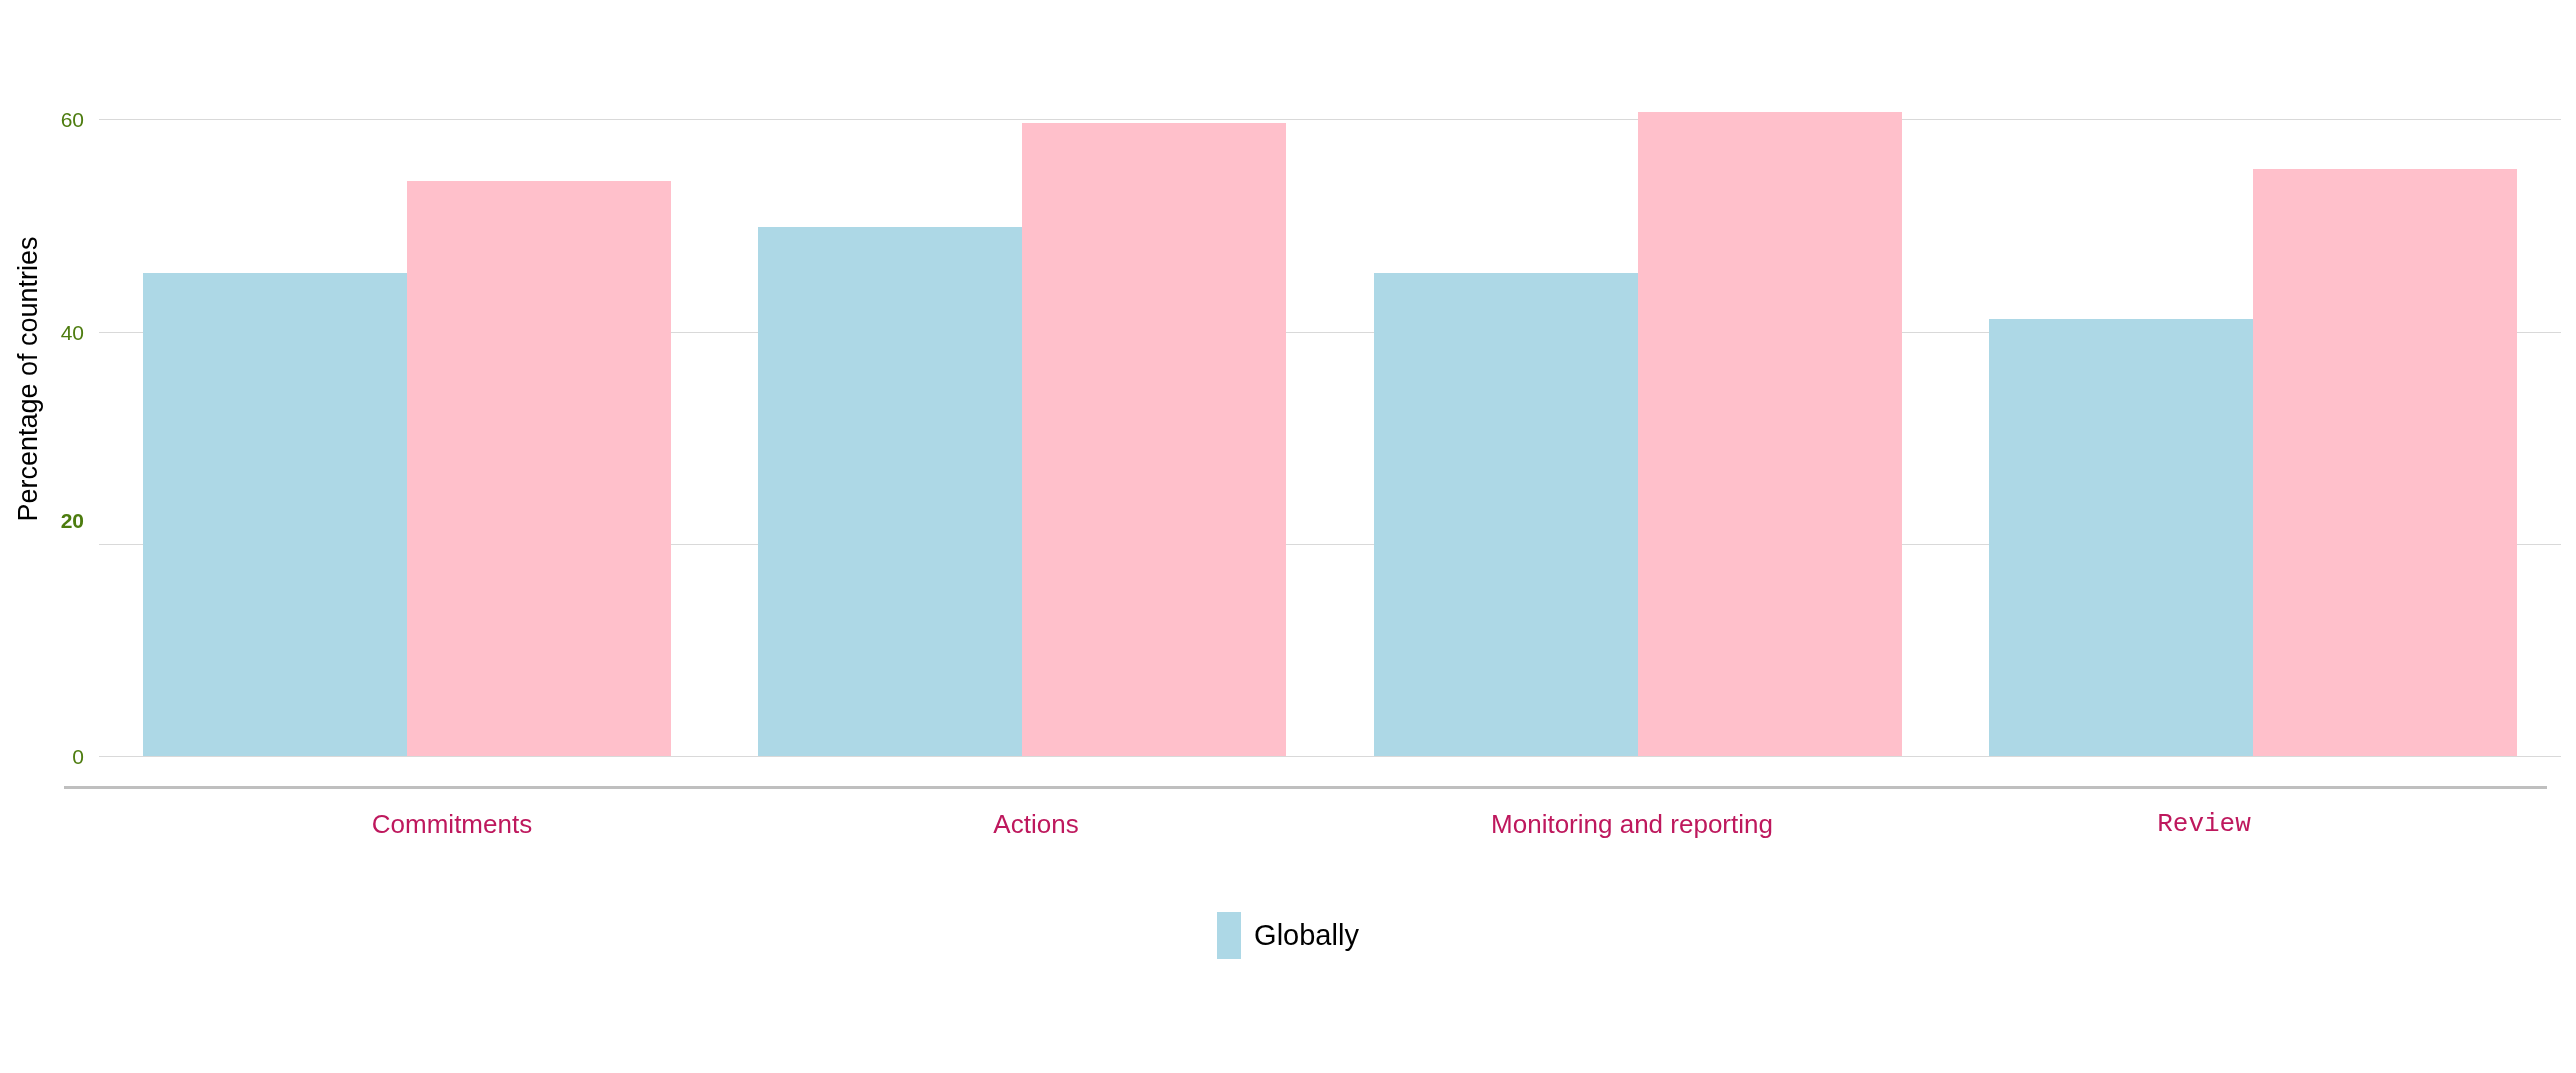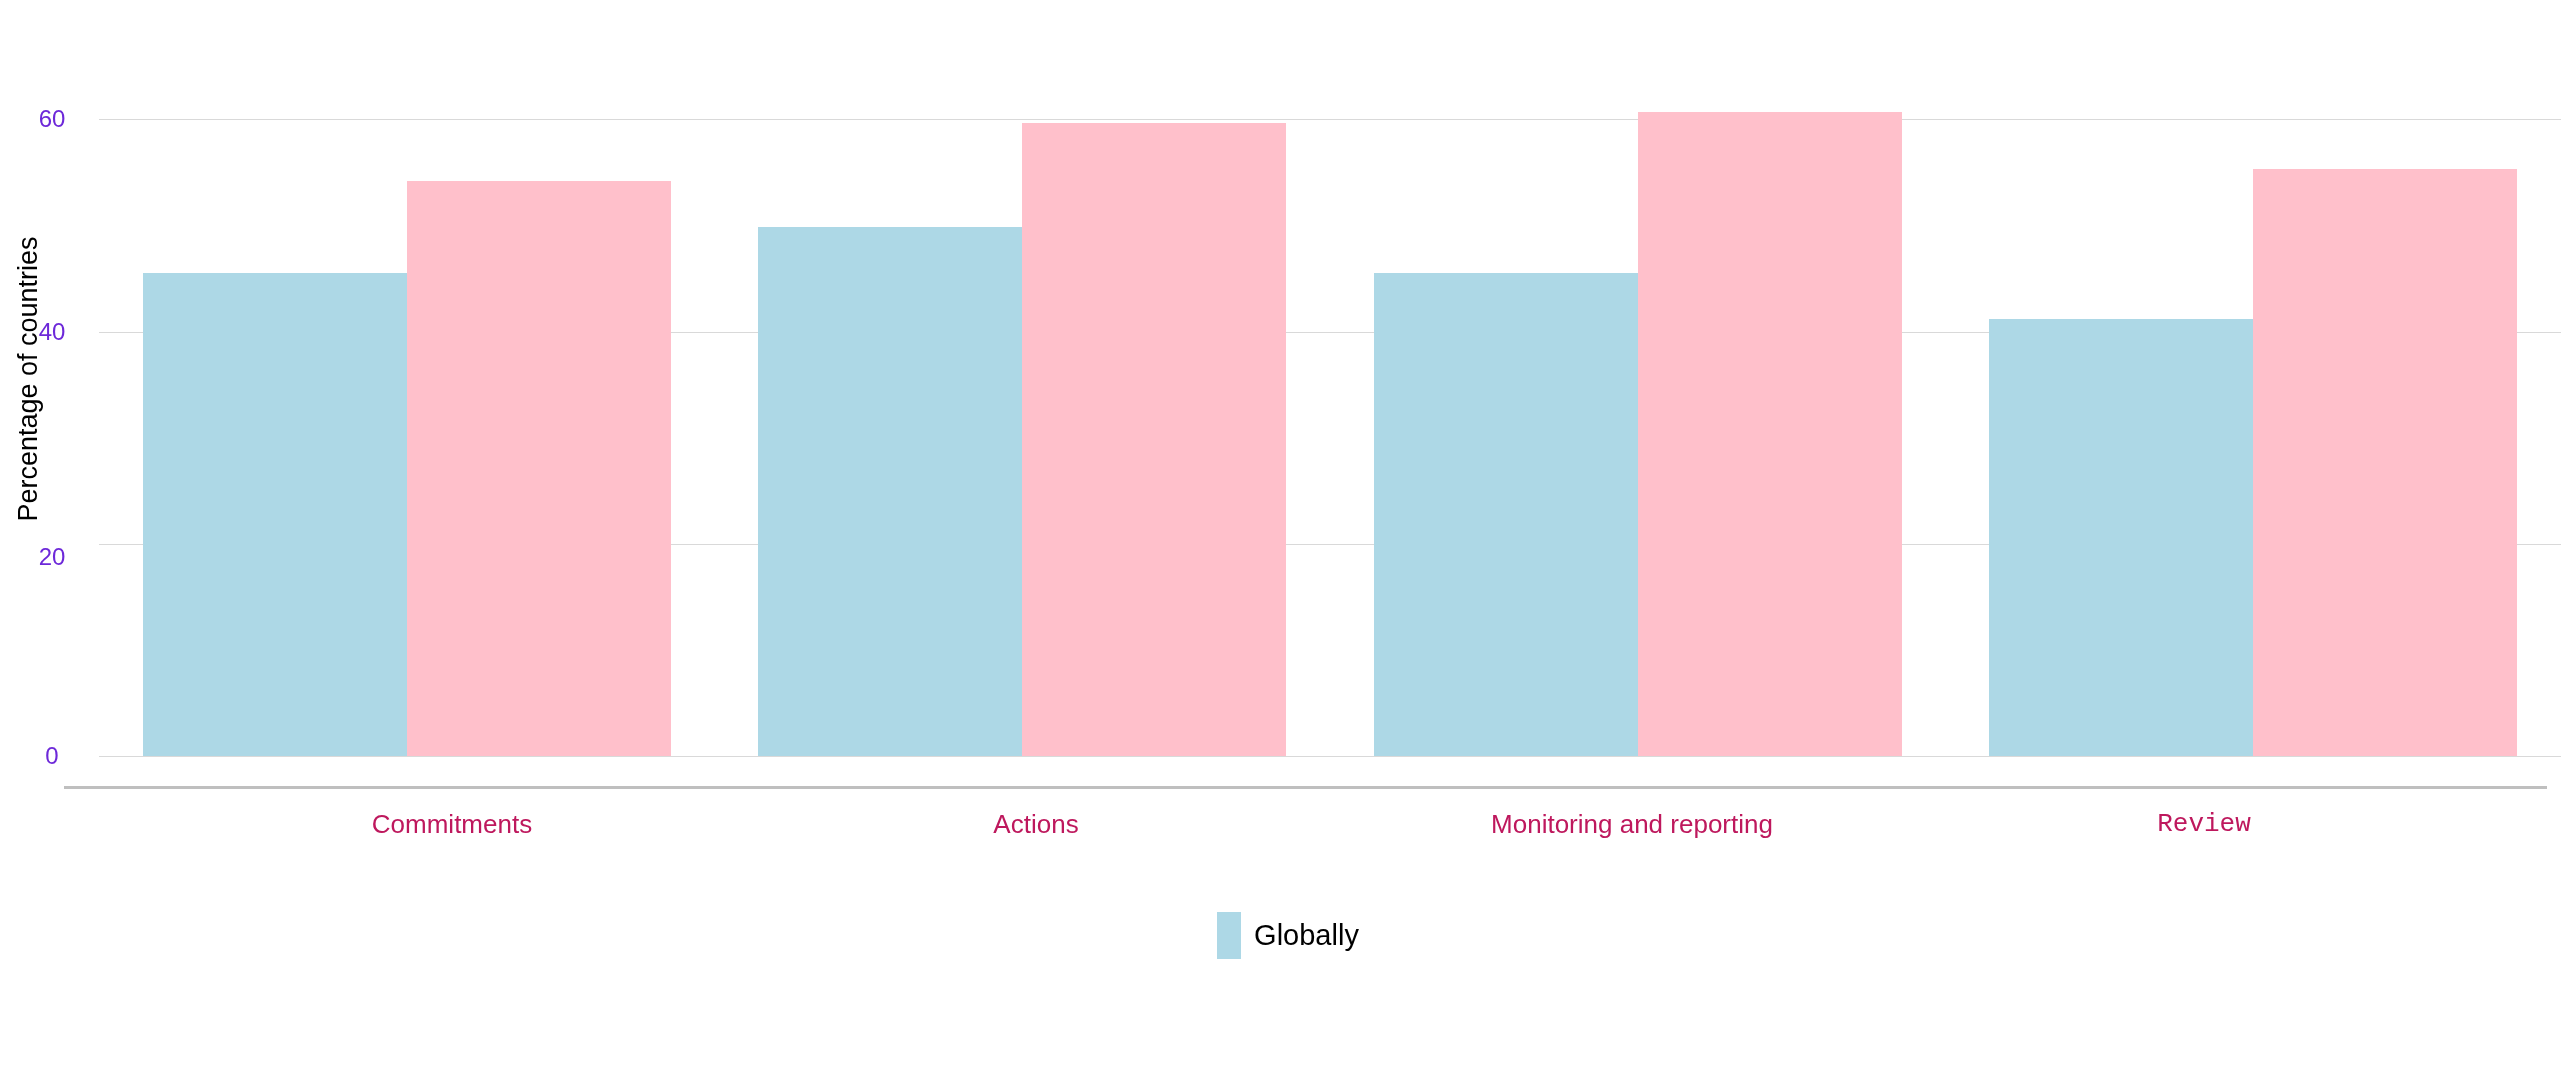--- a/index.html
+++ b/index.html
@@ -41,23 +41,23 @@
     letter-spacing: 0px;
     color: #000000;
     white-space: nowrap;
   }
 
   
   .y-tick-label {
     position: absolute;
     right: 2492px; 
     width: 64px;
-    text-align: center;
-    font-size: 24px;
-    color: #6d28d9;
+    text-align: right;
+    font-size: 21px;
+    color: #4d7c0f;
     transform: translateY(-50%);
     line-height: 1;
   }
 
   
   .gridline {
     position: absolute;
     left: 99px;
     width: 2462px;
     height: 1.4px;
@@ -139,21 +139,21 @@
 
   <div id="y-axis-title">Percentage of countries</div>
 
   <div class="gridline" style="top:119px;"></div>
   <div class="gridline" style="top:332px;"></div>
   <div class="gridline" style="top:544px;"></div>
   <div class="gridline" style="top:756px;"></div>
 
   <div class="y-tick-label" style="top:119px;">60</div>
   <div class="y-tick-label" style="top:332px;">40</div>
-  <div class="y-tick-label" style="top:557px;">20</div>
+  <div class="y-tick-label" style="top:520px;font-weight:bold;">20</div>
   <div class="y-tick-label" style="top:756px;">0</div>
 
   <div id="plot-area">
       <div class="bar globally" style="left: 44px; width: 264px; height: 483px;"></div>
       <div class="bar high-burden" style="left: 308px; width: 264px; height: 575px;"></div>
       <div class="bar globally" style="left: 659px; width: 264px; height: 529px;"></div>
       <div class="bar high-burden" style="left: 923px; width: 264px; height: 633px;"></div>
       <div class="bar globally" style="left: 1275px; width: 264px; height: 483px;"></div>
       <div class="bar high-burden" style="left: 1539px; width: 264px; height: 644px;"></div>
       <div class="bar globally" style="left: 1890px; width: 264px; height: 437px;"></div>

